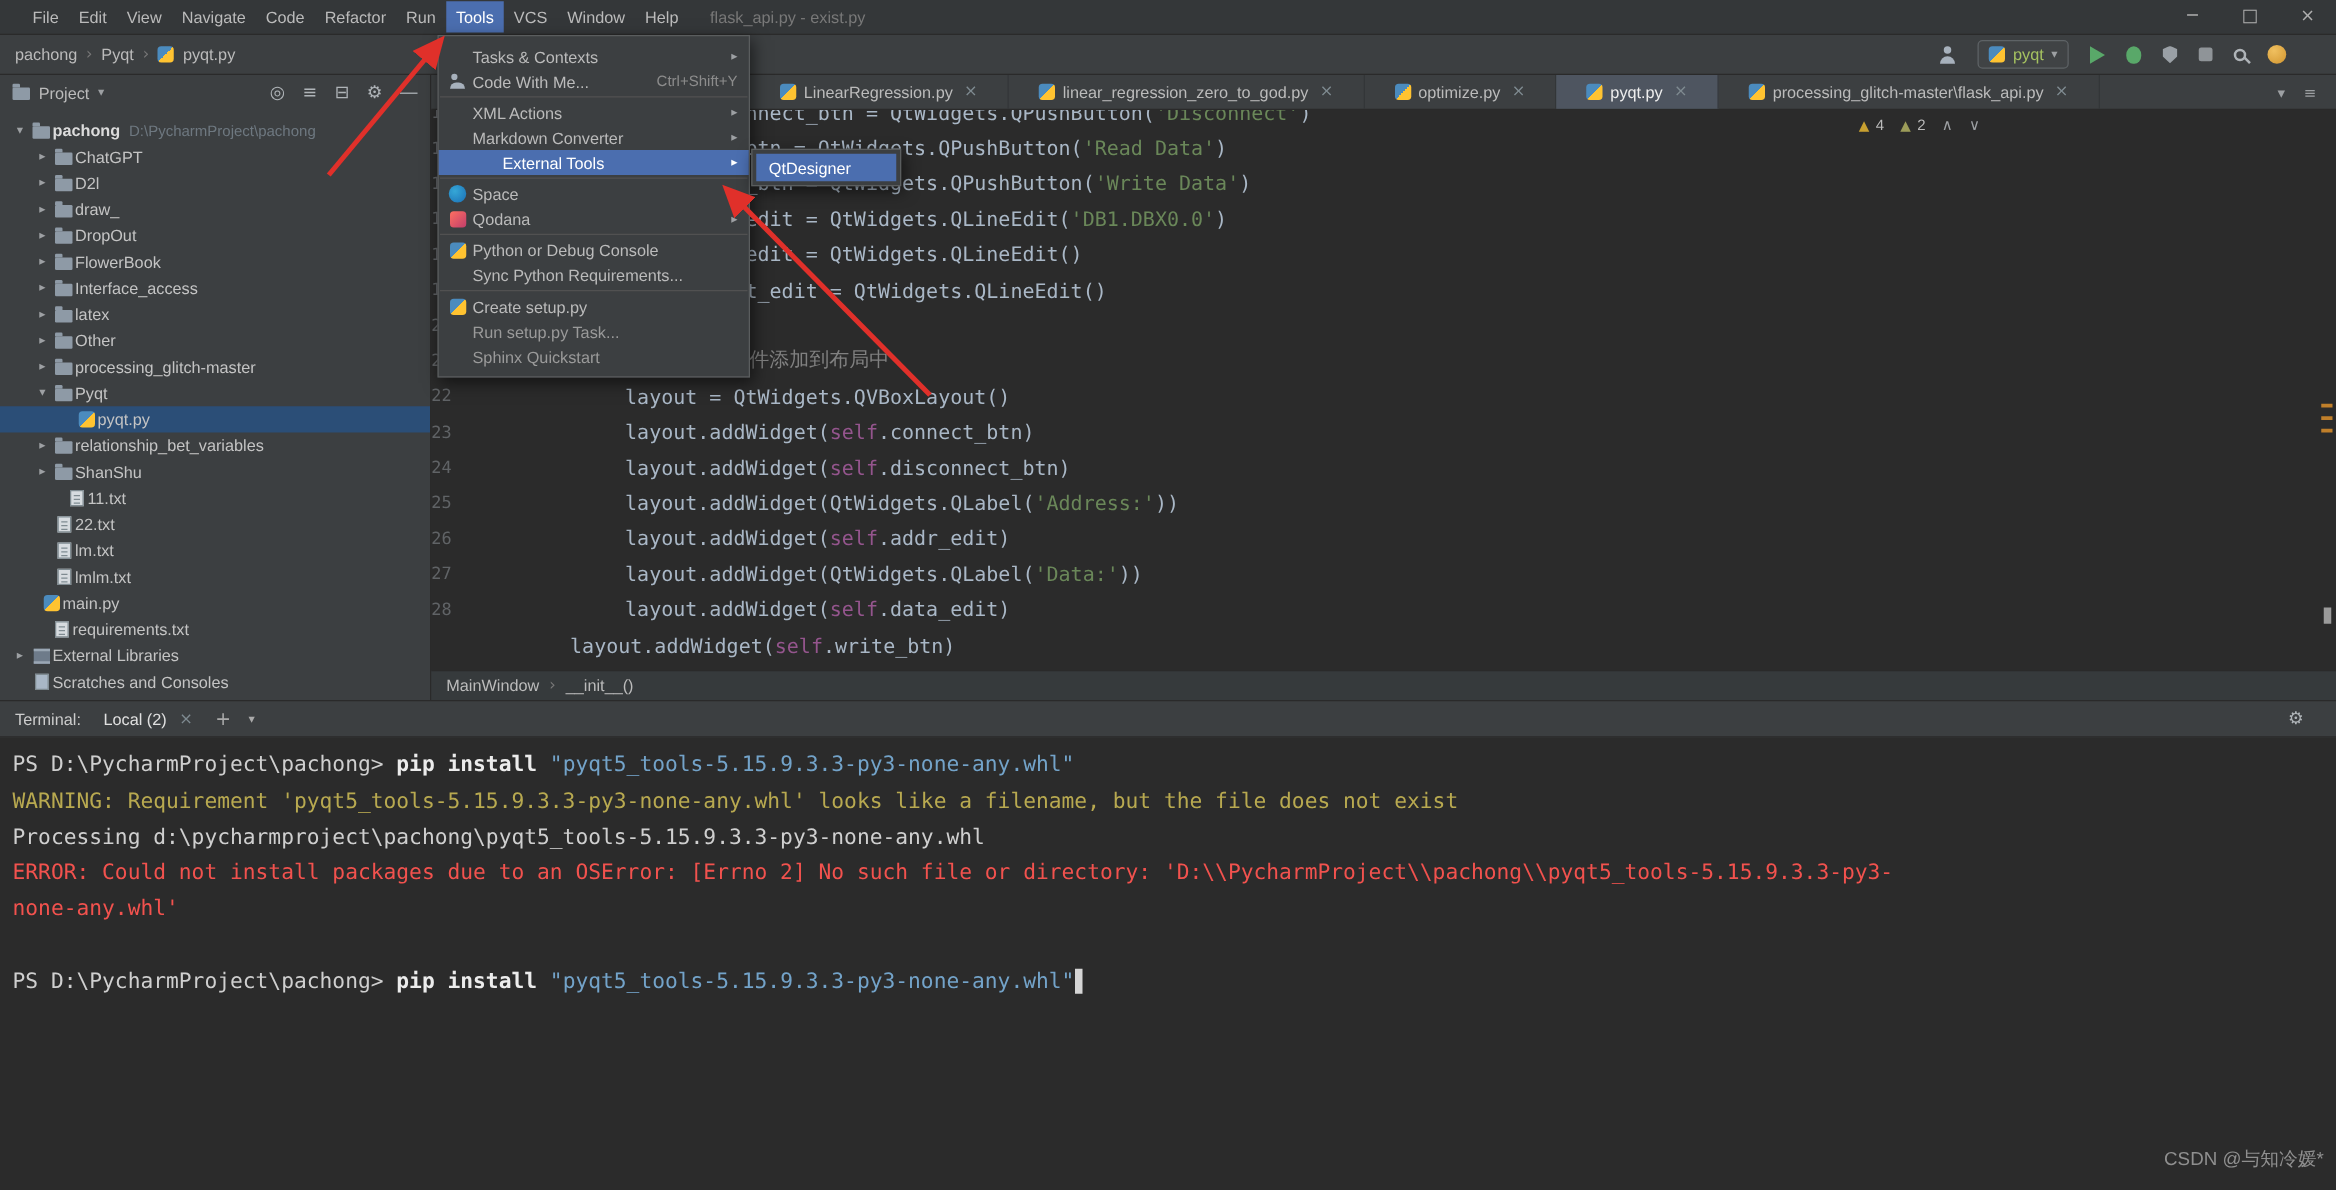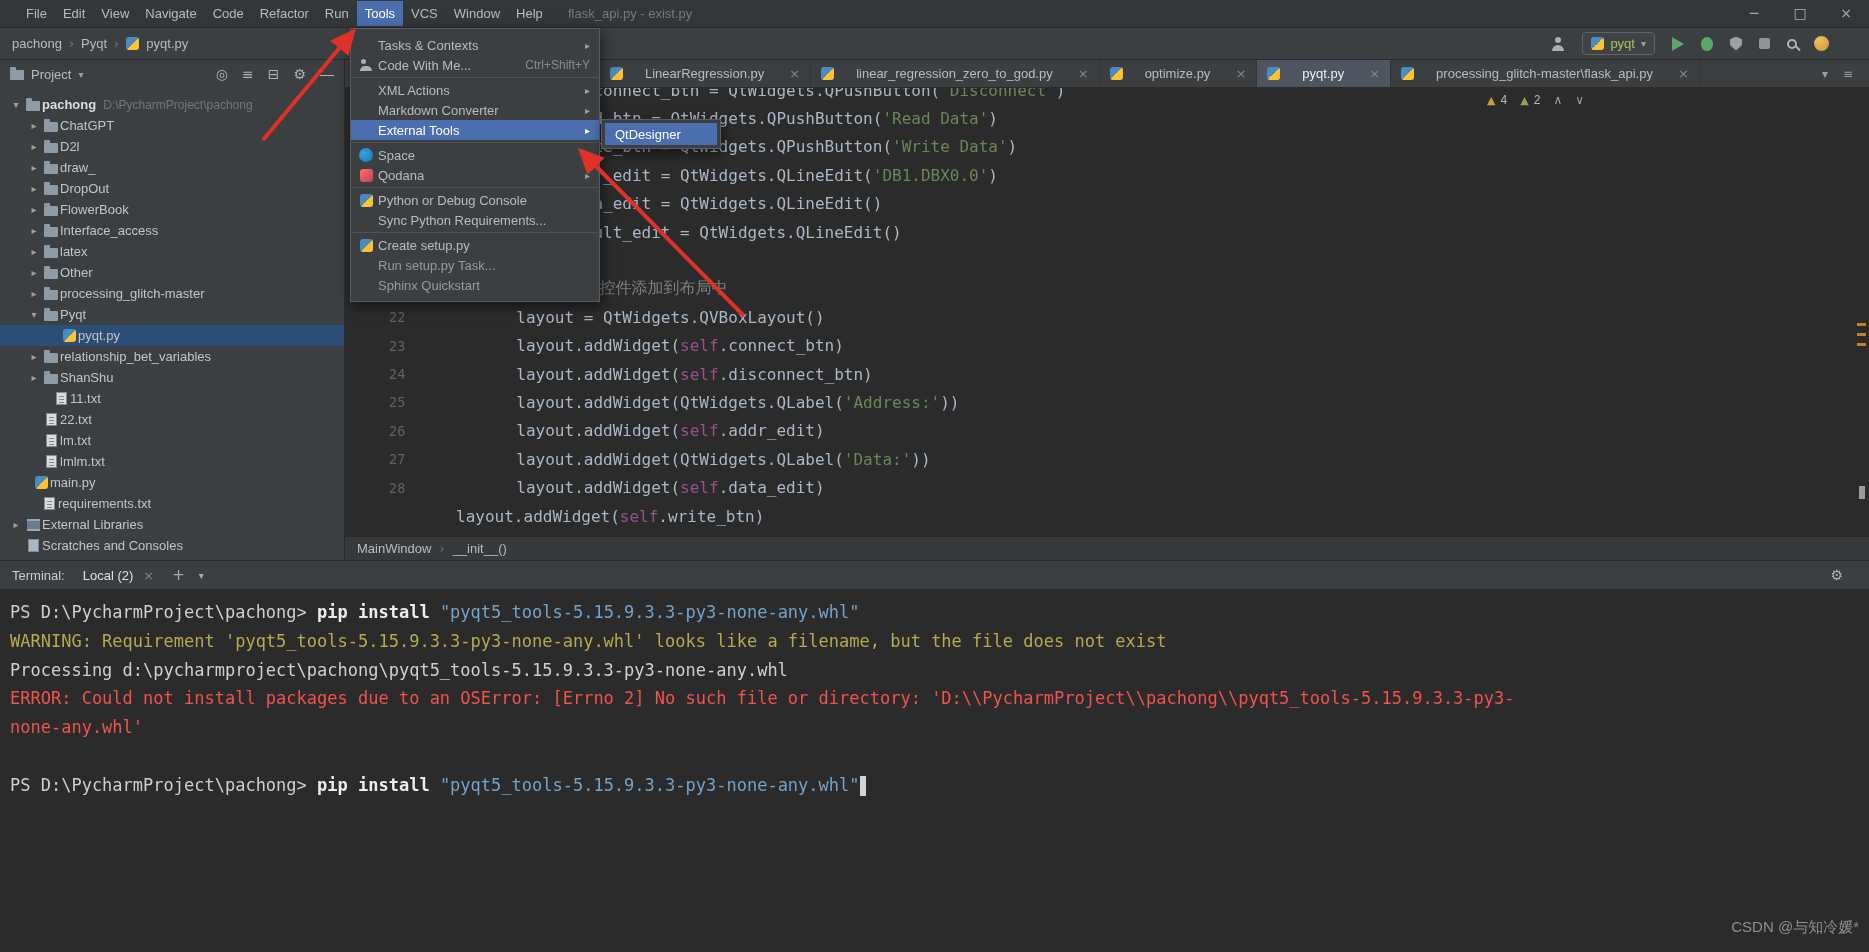--- a/index.html
+++ b/index.html
@@ -78,32 +78,32 @@
   .ic-txt::before { content:''; position:absolute; left:2px; right:2px; top:3px; height:1px;
                     background:#7F8B91; box-shadow:0 3px 0 #7F8B91, 0 6px 0 #7F8B91; }
   .ic-lib { width:13px; height:12px; background:#6E7B8A; border-top:2px solid #9AA7B4;
             border-bottom:2px solid #9AA7B4; }
   .ic-scratch { width:11px; height:13px; background:#A9B7C6; border:1px solid #7F8B91; }
 
   
   .editor-col { flex:1; display:flex; flex-direction:column; min-width:0; }
   .tabbar { height:28px; background:#3C3F41; border-bottom:1px solid #2A2A2A;
             display:flex; align-items:stretch; padding-left:255px; }
-  .tab { display:flex; align-items:center; gap:22px; padding:0 10px; color:#BBBBBB;
+  .tab { display:flex; align-items:center; gap:6px; padding:0 24px; color:#BBBBBB;
          border-right:1px solid #333638; }
   .tab.active { background:#4E5560; color:#EDEDED; }
   .tab-close { color:#7F8B91; font-size:13px; margin-left:3px; font-family:"DejaVu Sans",sans-serif; }
   .tab-extra { margin-left:auto; display:flex; align-items:center; gap:15px; padding-right:16px;
                color:#9DA0A3; font-size:12px; }
 
   .code-area { flex:1; position:relative; overflow:hidden; background:#2B2B2B; }
   .code-lines { position:absolute; top:-12px; left:0; right:0;
                 font-family:"DejaVu Sans Mono", monospace; font-size:16px; }
   .code-row { height:28.4px; display:flex; align-items:center; }
-  .ln { flex:0 0 44px; color:#606366; font-size:13.5px;padding-left:44px; }
+  .ln { flex:0 0 44px; color:#606366; font-size:13.5px; }
   .lt { white-space:pre; padding-left:34px; color:#A9B7C6; }
   .tok-str { color:#6A8759; }
   .tok-self { color:#94558D; }
   .tok-com { color:#808080; }
 
   .inspections { position:absolute; top:5px; right:285px; display:flex; align-items:center;
                  gap:5px; font-size:12px; color:#BBB; }
   .warn-tri { color:#C8A030; font-size:11px; }
   .warn-tri2 { color:#9C9C59; font-size:11px; margin-left:8px; }
   .insp-chev { color:#9DA0A3; margin-left:8px; font-size:12px; }
@@ -131,21 +131,21 @@
   .cursor { display:inline-block; width:6px; height:20px; background:#D5D5D5; vertical-align:middle; }
 
   
   .menu-popup { position:absolute; left:350px; top:28px; width:250px; background:#3C3F41;
                 border:1px solid #5A5D5E; box-shadow:2px 4px 12px rgba(0,0,0,.55);
                 z-index:50; padding:6px 0; }
   .mp-item { height:20px; display:flex; align-items:center; padding:0 9px 0 6px; color:#BBBBBB;
              position:relative; }
   .mp-icon { flex:0 0 18px; display:flex; justify-content:center; align-items:center; }
   .mp-label { margin-left:3px; }
-  .mp-item.selected { background:#4B6EAF; color:#FFFFFF; }
+  .mp-item.selected { background:#4B6EAF; color:#FFFFFF;gap:24px; }
   .mp-item.selected .mp-label, .mp-item.selected .mp-arrow { color:#FFFFFF; }
   .mp-item.dim .mp-label { color:#9A9A9A; }
   .mp-short { margin-left:auto; color:#8C8C8C; font-size:12px; }
   .mp-arrow { margin-left:auto; color:#9DA0A3; font-size:10px; font-family:"DejaVu Sans",sans-serif; }
   .mp-sep { height:5px; display:flex; align-items:center; padding:0 1px; }
   .mp-sep::before { content:''; display:block; width:100%; height:1px; background:#515151; }
   .ic-space { width:14px; height:14px; border-radius:50%;
               background:radial-gradient(circle at 35% 35%,#35A7D7,#1B6FB5); }
   .ic-qodana { width:13px; height:13px; border-radius:3px;
                background:linear-gradient(135deg,#FF6F61,#C13E6B); }

